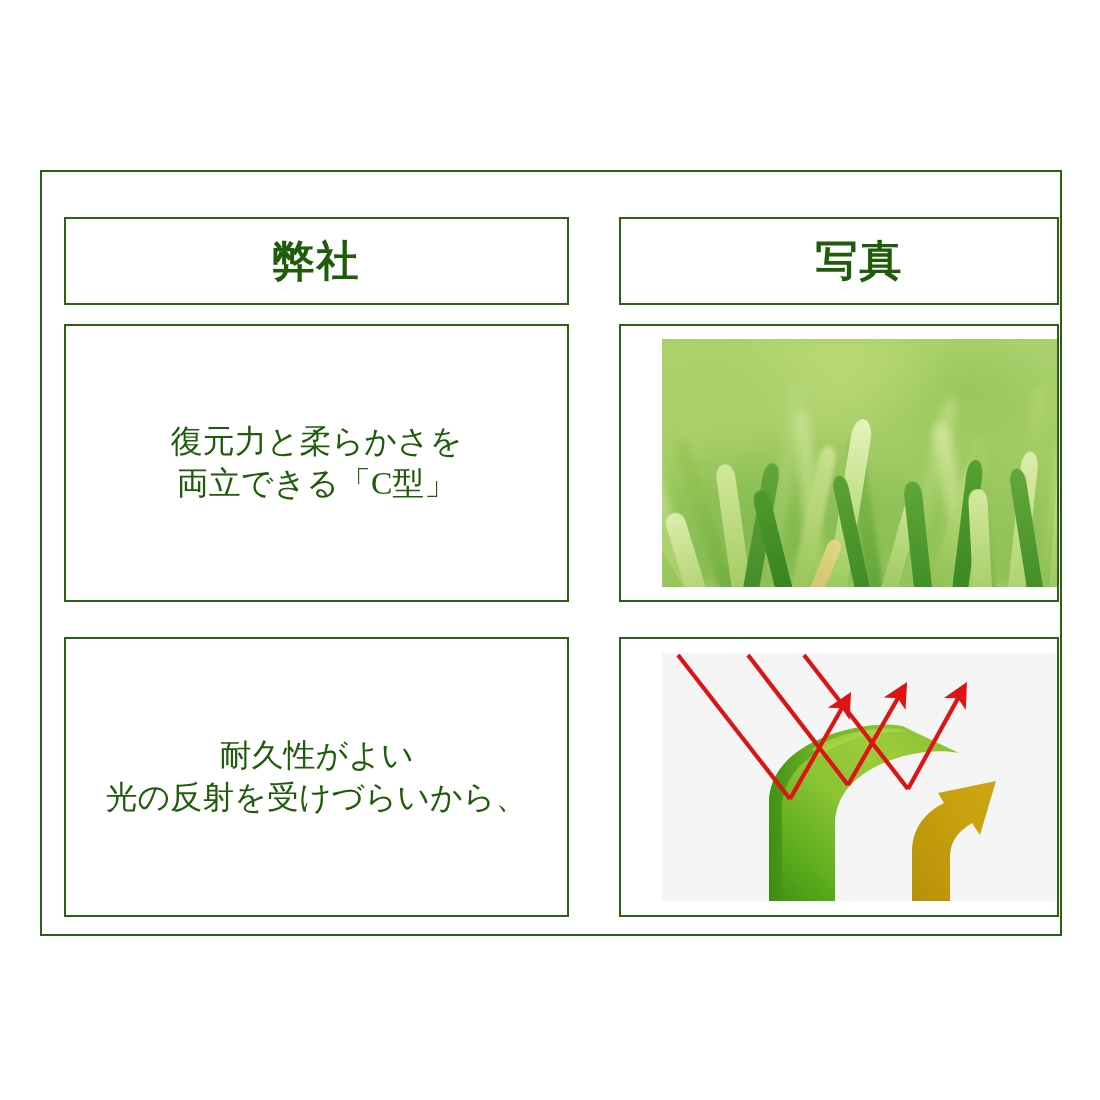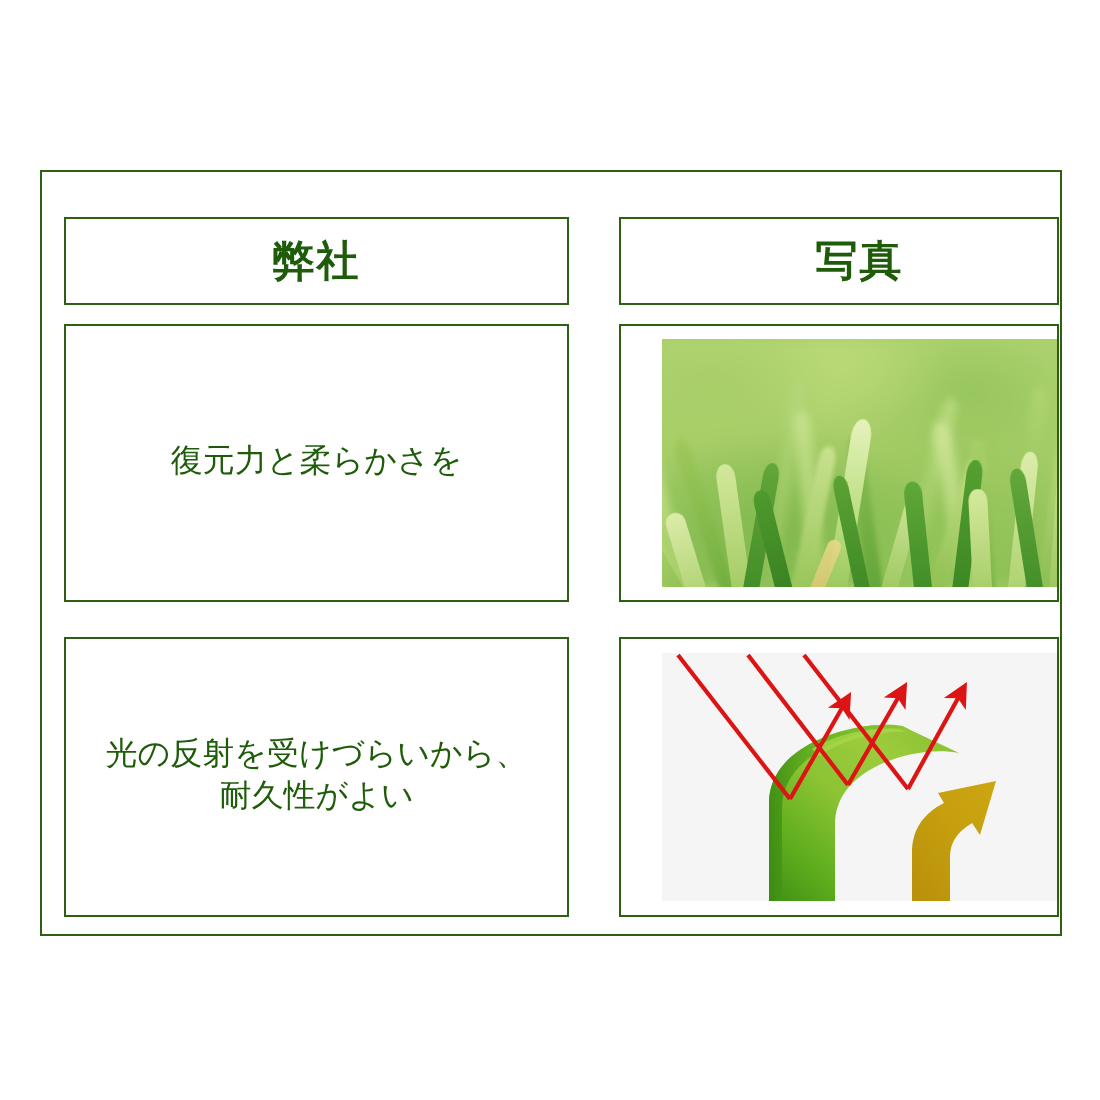--- a/index.html
+++ b/index.html
@@ -73,21 +73,21 @@
     font-family: "DejaVu Sans", "Liberation Sans", sans-serif;
   }
 
   
   .body-text {
     color: #1e5c0a;
     font-size: 32px;
     line-height: 1.30;
     text-align: center;
     font-weight: normal;
-    font-family: Liberation Mono, monospace;
+    font-family: Liberation Serif, serif;
     padding: 0 14px;
   }
   .body-text .ln { display: block; white-space: nowrap; }
 
   
   .media {
     position: relative;
     width: 402px;
     height: 248px;
     overflow: hidden;
@@ -134,20 +134,21 @@
         <span class="head-text">弊社</span>
       </div>
 
       <div class="cell col-right row-head">
         <span class="head-text">写真</span>
       </div>
 
       <div class="cell col-left row-one">
         <div class="body-text">
           <span class="ln">復元力と柔らかさを</span>
+          <span class="ln">両立できる「C型」</span>
         </div>
       </div>
 
       <div class="cell col-right row-one">
         <div class="media grass">
           <div class="bg"></div>
 
           <div class="blade far" style="left:18px;  top:60px;  width:16px; height:200px; background:linear-gradient(180deg,#cfe49a,#a9cf6a); transform:rotate(-16deg);"></div>
           <div class="blade far" style="left:96px;  top:40px;  width:15px; height:220px; background:linear-gradient(180deg,#b7d97d,#8cbd55); transform:rotate(9deg);"></div>
           <div class="blade far" style="left:150px; top:70px;  width:17px; height:190px; background:linear-gradient(180deg,#c9e392,#9ec95f); transform:rotate(-6deg);"></div>
@@ -176,22 +177,22 @@
           <div class="blade near" style="left:312px; top:150px; width:19px; height:118px; background:linear-gradient(180deg,#d6e99e,#9fca61); transform:rotate(-3deg);"></div>
           <div class="blade near" style="left:344px; top:112px; width:17px; height:156px; background:linear-gradient(180deg,#dcedaa,#a8cf69); transform:rotate(6deg);"></div>
           <div class="blade near" style="left:368px; top:128px; width:16px; height:140px; background:linear-gradient(180deg,#63a83a,#3f8b26); transform:rotate(-9deg);"></div>
           <div class="blade near" style="left:386px; top:106px; width:18px; height:162px; background:linear-gradient(180deg,#cfe697,#96c459); transform:rotate(4deg);"></div>
           <div class="blade near" style="left:140px; top:196px; width:14px; height:74px;  background:linear-gradient(180deg,#e8d98a,#cfc06a); transform:rotate(22deg); opacity:.9;"></div>
         </div>
       </div>
 
       <div class="cell col-left row-two">
         <div class="body-text">
+          <span class="ln">耐久性がよい</span>
           <span class="ln">光の反射を受けづらいから、</span>
-          <span class="ln">耐久性がよい</span>
         </div>
       </div>
 
       <div class="cell col-right row-two">
         <div class="media diagram">
           <svg width="402" height="248" viewBox="0 0 402 248">
             <defs>
               <linearGradient id="bladeGrad" x1="0" y1="1" x2="1" y2="0">
                 <stop offset="0%" stop-color="#3f8f14"></stop>
                 <stop offset="22%" stop-color="#5fae1e"></stop>

